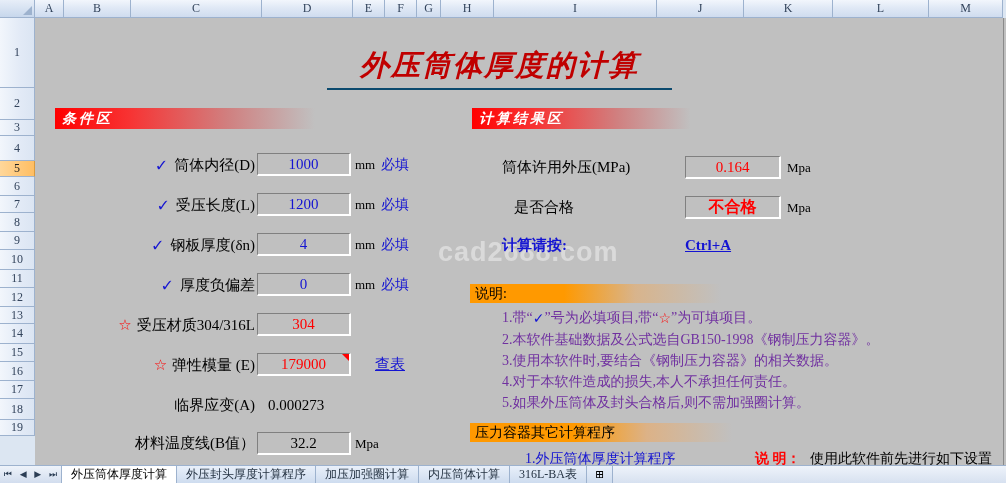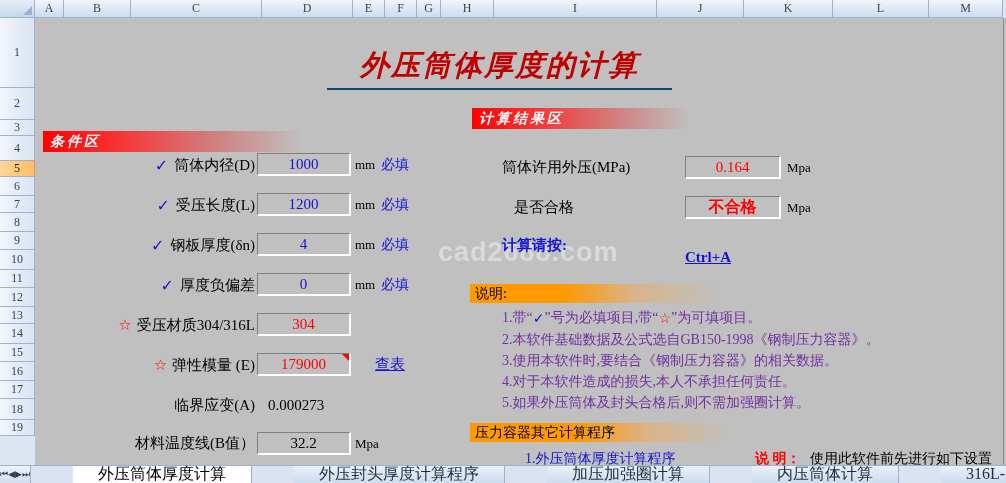--- a/index.html
+++ b/index.html
@@ -162,21 +162,21 @@
 
   .link {
     position: absolute;
     font-size: 15px; color: #1414d2;
     text-decoration: underline;
     white-space: nowrap;
     display: flex; align-items: center;
     font-family: "Liberation Serif", serif;
     cursor: pointer;
   }
-  .link.bold { font-weight: bold; margin-top: 12px; }
+  .link.bold { font-weight: bold; }
 
   .blue-bold {
     position: absolute;
     font-size: 15px; color: #1414d2; font-weight: bold;
     white-space: nowrap; display: flex; align-items: center;
     font-family: "Liberation Serif", serif;
   }
 
   
   .orange-bar {
@@ -235,31 +235,30 @@
     justify-content: space-around;
     background: linear-gradient(to bottom, #eef3fa, #d2ddee);
     border-right: 1px solid #9db2ce;
   }
   .navbtn {
     font-size: 9px; color: #2c3e55;
     font-family: "DejaVu Sans", sans-serif;
     cursor: pointer; line-height: 1;
   }
   .tab {
-    font-size: 16px;
-    padding: 0 25px;
+    font-size: 12px;
+    padding: 0 9px;
     display: flex; align-items: center;
     color: #1f2d3d;
     background: linear-gradient(to bottom, #e9f0fa, #cedcef);
     border-right: 1px solid #9db2ce;
     font-family: "Liberation Serif", serif;
     position: relative;
     white-space: nowrap;
     cursor: pointer;
-    margin-left: 42px;
   }
   .tab.active {
     background: #ffffff;
     font-weight: normal;
     color: #000;
   }
   .tab-new {
     width: 26px;
     display: flex; align-items: center; justify-content: center;
     background: linear-gradient(to bottom, #e9f0fa, #cedcef);
@@ -315,21 +314,21 @@
     <div class="rowhead" style="height:21px">18</div>
     <div class="rowhead" style="height:16px">19</div>
   </div>
 
   <div class="sheet">
 
     <div class="watermark">cad2688.com</div>
 
     <div class="doc-title">外压筒体厚度的计算</div>
 
-    <div class="sec-bar" style="left:8px; top:90px; width:333px;margin-top:23px;">
+    <div class="sec-bar" style="left:20px; top:90px; width:333px;">
       <span>条件区</span>
     </div>
 
     <div class="lbl right" style="left:60px; top:135px; width:160px; height:24px;">
       <span class="mark-check">✓</span>
       <span>筒体内径(D)</span>
     </div>
     <div class="cellbox" style="left:222px; top:135px; width:94px; height:23px;">
       <span class="val-blue">1000</span>
     </div>

